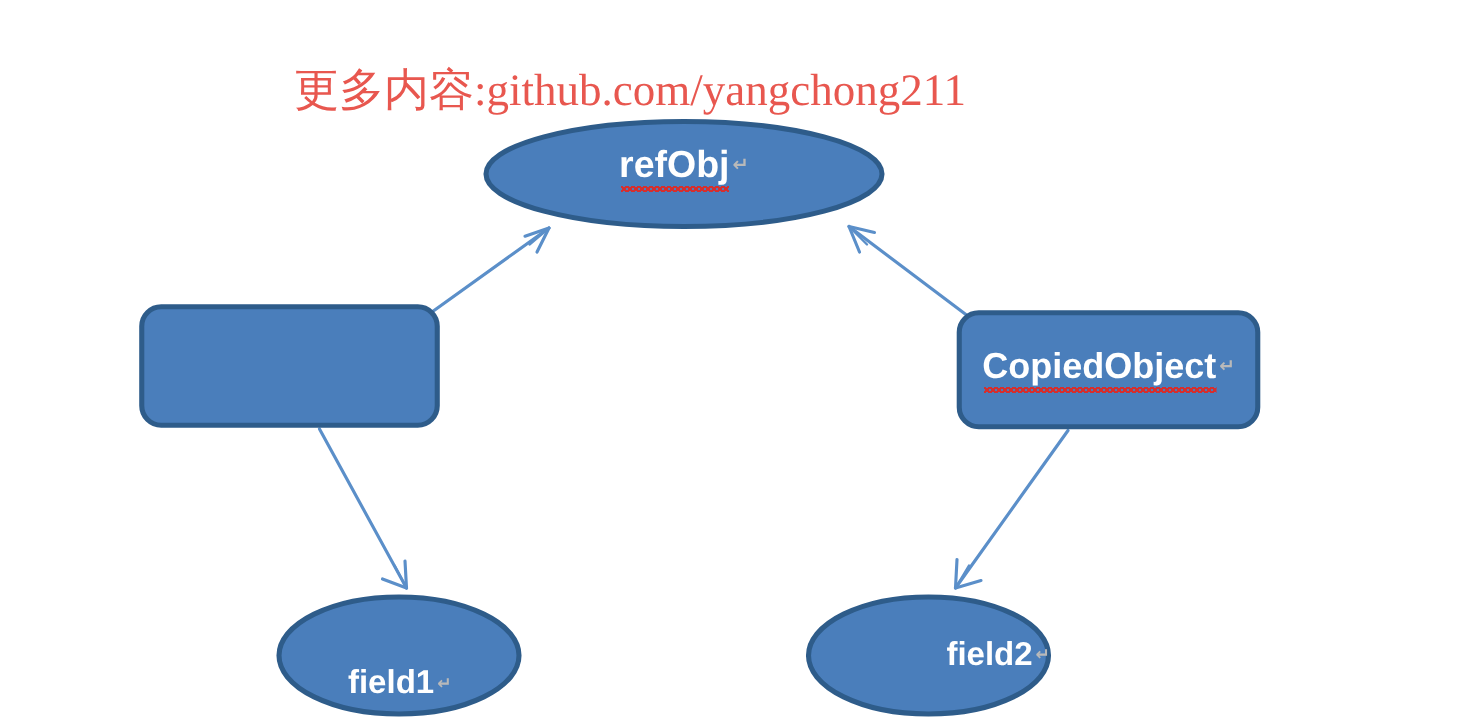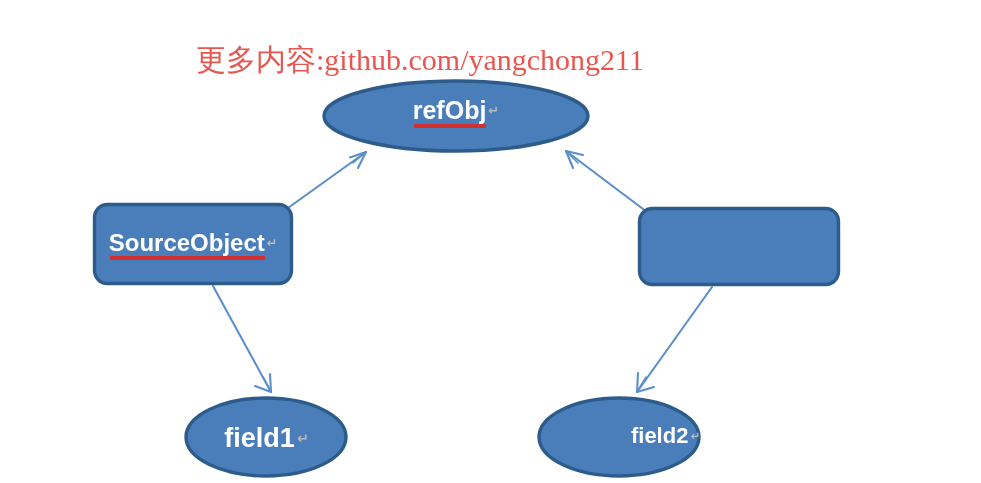--- a/index.html
+++ b/index.html
@@ -84,21 +84,21 @@
     font-size: 0.52em;
     color: #b9b9b9;
     vertical-align: 0.30em;
     margin-left: 2px;
     font-family: "DejaVu Sans", sans-serif;
   }
 
   #lbl-refobj   { left: 322px; top: 98px;  width: 268px; font-size: 25px; }
   #lbl-source   { left: 93px;  top: 231px; width: 200px; font-size: 24px; }
   #lbl-copied   { left: 638px; top: 233px; width: 202px; font-size: 24px; }
-  #lbl-field1   { left: 185px; top: 425px; width: 163px; font-size: 27px; }
+  #lbl-field1   { left: 185px; top: 444px; width: 163px; font-size: 22px; }
   #lbl-field2   { left: 538px; top: 425px; width: 162px; font-size: 22px; text-align: right; }
 </style>
 </head>
 <body>
 
 <div id="canvas">
 
   <div id="watermark">更多内容:github.com/yangchong211</div>
 
   <svg id="arrow-layer" viewBox="0 0 981 483">
@@ -140,20 +140,20 @@
     <rect x="639.5" y="208.5" width="199" height="76" rx="13" ry="13" fill="#4a7ebb" stroke="#2e5c8a" stroke-width="3.4"></rect>
 
     <ellipse cx="266" cy="437" rx="80" ry="39" fill="#4a7ebb" stroke="#2e5c8a" stroke-width="3.4"></ellipse>
 
     <ellipse cx="619" cy="437" rx="80" ry="39" fill="#4a7ebb" stroke="#2e5c8a" stroke-width="3.4"></ellipse>
 
   </svg>
 
   <div class="node-label spell" id="lbl-refobj"><span class="txt">refObj</span><span class="pilcrow">↵</span></div>
 
-  <div class="node-label spell" id="lbl-source"><span class="txt">SourceObject</span><span class="pilcrow">↵</span></div>
 
+  <div class="node-label spell" id="lbl-copied"><span class="txt">CopiedObject</span><span class="pilcrow">↵</span></div>
 
   <div class="node-label" id="lbl-field1"><span class="txt">field1</span><span class="pilcrow">↵</span></div>
 
   <div class="node-label" id="lbl-field2"><span class="txt">field2</span><span class="pilcrow">↵</span></div>
 
 </div>
 
 </body></html>

